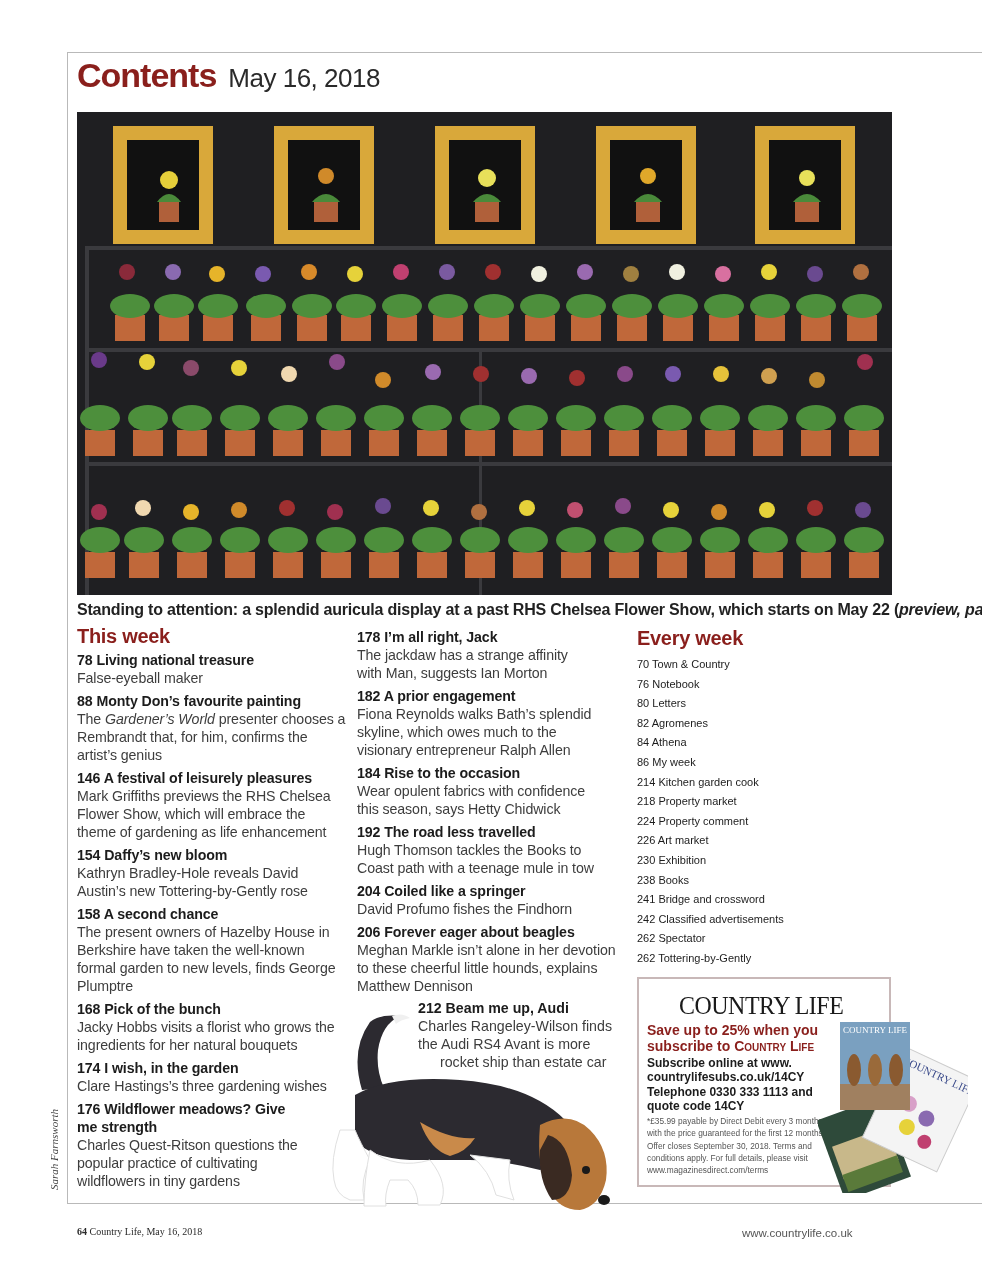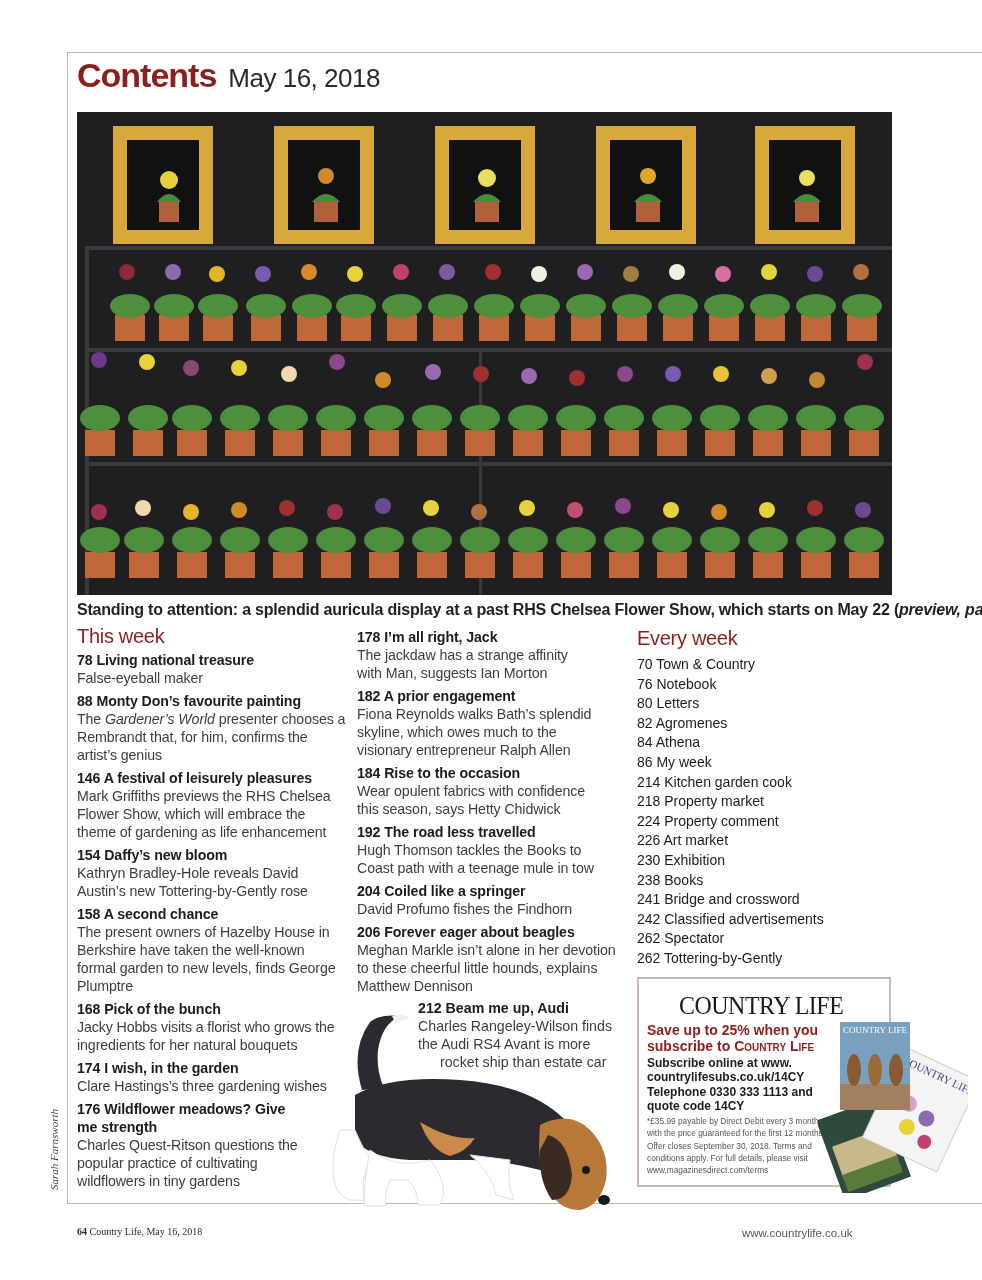--- a/index.html
+++ b/index.html
@@ -13,26 +13,26 @@
 
   .photo { position:absolute; left:77px; top:112px; width:815px; height:483px; background:#1e1e20; overflow:hidden; }
   .photo svg { display:block; }
   .caption { position:absolute; left:77px; top:601px; font-size:16px; font-weight:bold; color:#222; white-space:nowrap; letter-spacing:-0.2px; }
   .caption i { font-weight:bold; }
 
   .col { position:absolute; }
   .col1 { left:77px; top:624px; width:270px; }
   .col2 { left:357px; top:628px; width:265px; }
   .col3 { left:637px; top:626px; width:255px; }
-  .sec-title { font-weight:normal; font-size:20px; color:#8a1f1c; letter-spacing:-0.3px; margin:0 0 3px 0; line-height:24px; }
+  .sec-title { font-weight:bold; font-size:20px; color:#8a1f1c; letter-spacing:-0.3px; margin:0 0 3px 0; line-height:24px; }
   .entry { margin-bottom:5px; }
   .entry .head { font-weight:bold; font-size:14.2px; color:#1c1c1c; line-height:18px; letter-spacing:-0.1px; }
   .entry .desc { font-size:14.2px; color:#3d3d3d; line-height:18px; letter-spacing:-0.1px; }
   .entry .desc i { font-style:italic; }
-  .ew-item { font-size:14px; color:#1c1c1c; line-height:19.6px; }
+  .ew-item { font-size:11px; color:#1c1c1c; line-height:19.6px; }
 
   .audi { position:absolute; left:418px; top:999px; width:200px; }
   .audi .head { font-weight:bold; font-size:14.2px; color:#1c1c1c; line-height:18px; }
   .audi .desc { font-size:14.2px; color:#3d3d3d; line-height:18px; }
   .audi .d3 { padding-left:22px; }
 
   .credit { position:absolute; left:48px; top:1100px; width:14px; height:90px; }
   .credit span { display:block; transform:rotate(-90deg); transform-origin:left top; position:absolute; left:0; top:90px; white-space:nowrap; font-family:"Liberation Serif", serif; font-style:italic; font-size:11px; color:#444; }
 
   .dog { position:absolute; left:300px; top:1010px; width:320px; height:205px; }

